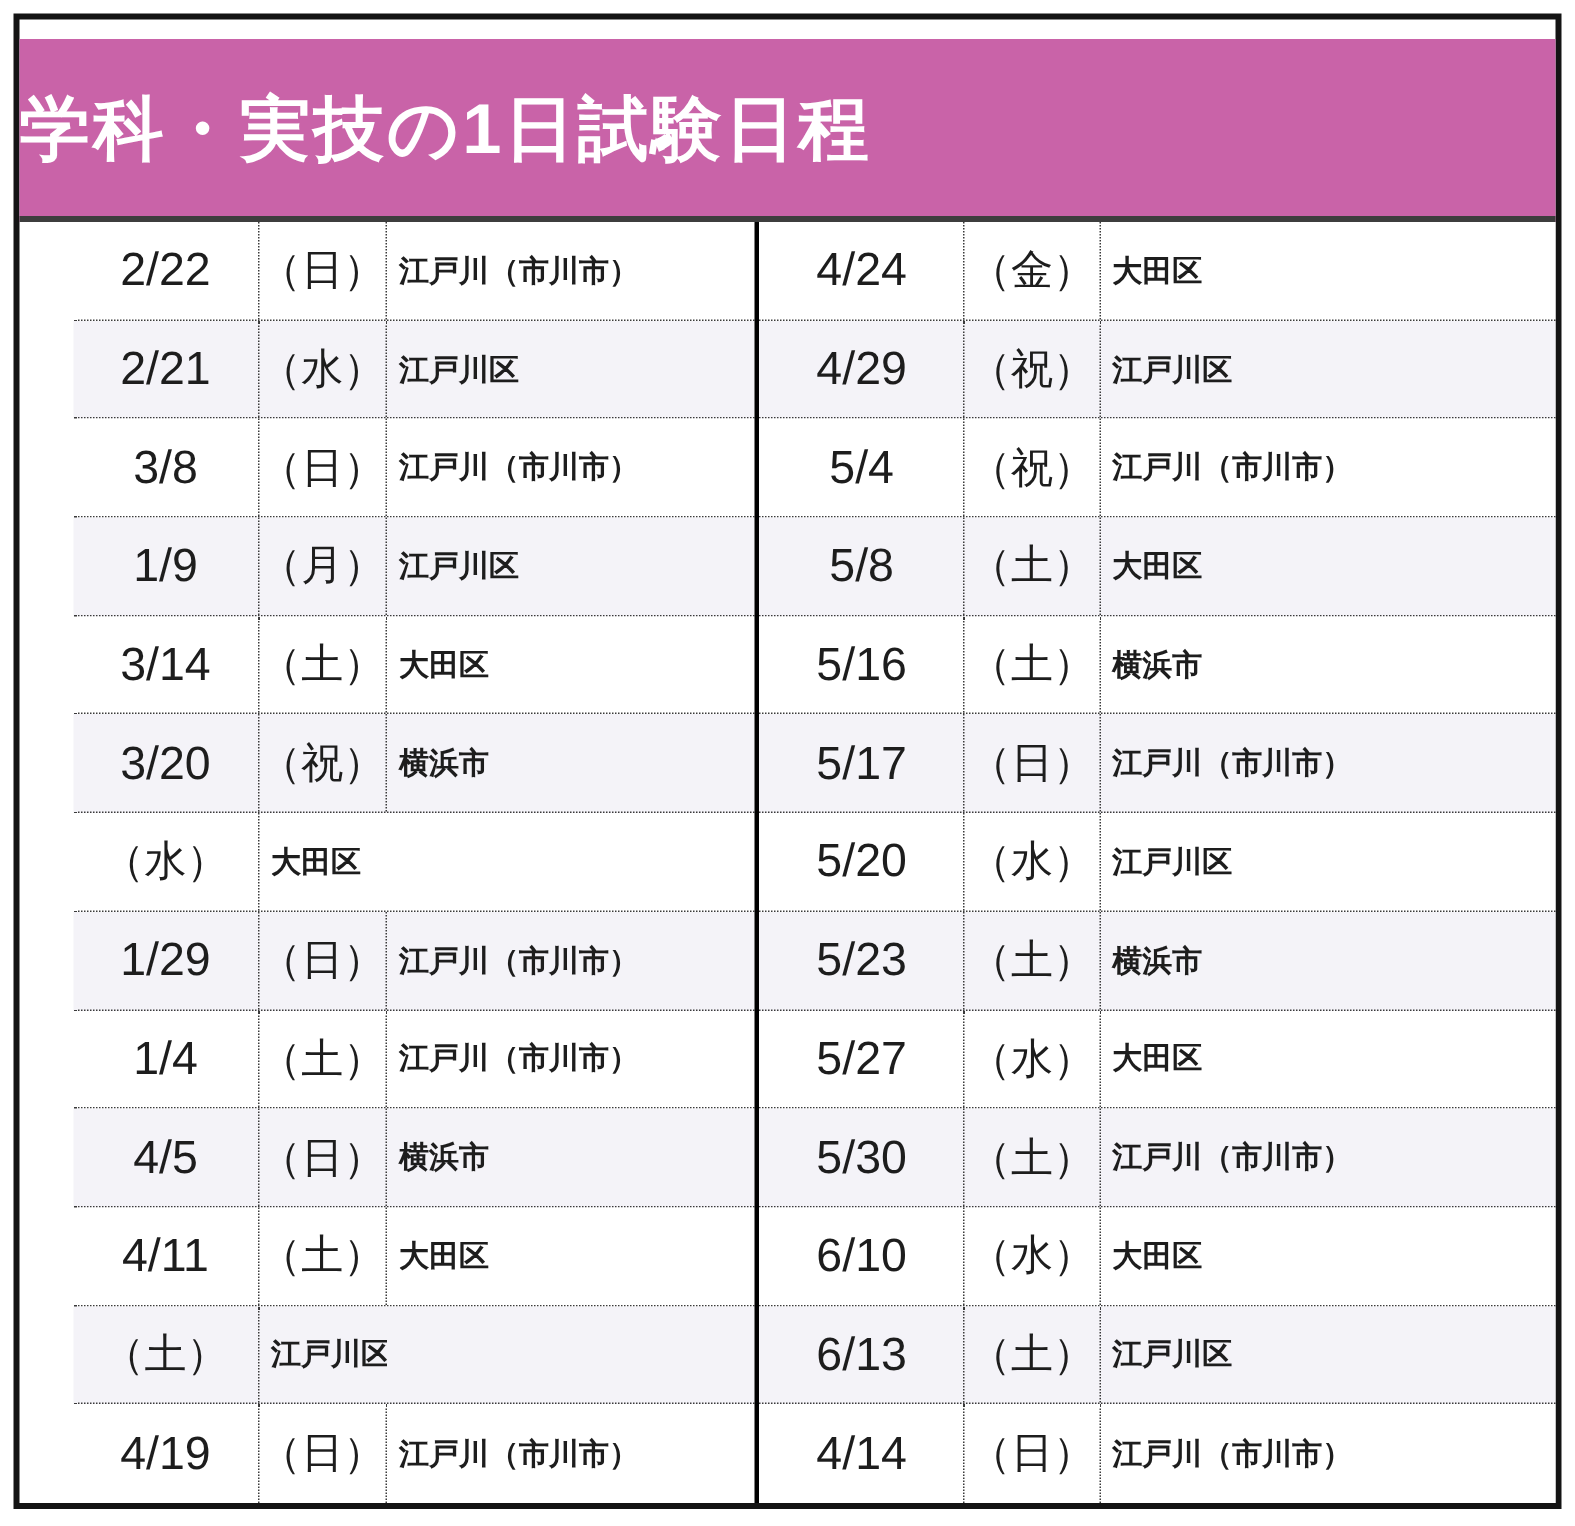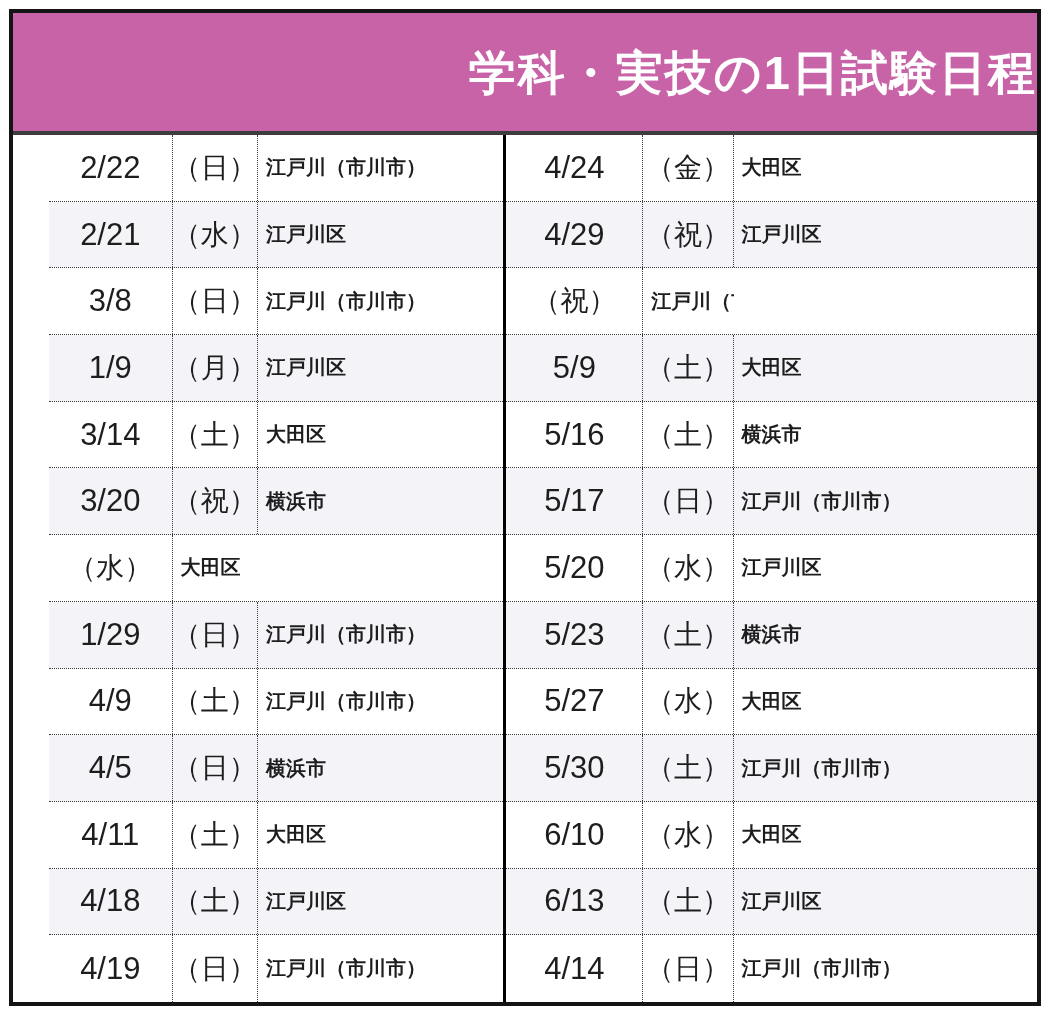--- a/index.html
+++ b/index.html
@@ -23,21 +23,21 @@
     width:1032px;height:997px;
     box-sizing:border-box;
     border:4px solid var(--outer-border);
     display:flex;flex-direction:column;
     background:var(--row-bg);
   }
   .header{
     height:118px;flex:0 0 118px;
     background:var(--header-bg);
     border-bottom:4px solid var(--header-divider);
-    display:flex;align-items:center;justify-content:flex-end;
+    display:flex;align-items:center;justify-content:flex-start;margin-top:13px;
   }
   .title{
     color:var(--header-text);
     font-size:47px;font-weight:700;letter-spacing:2px;
     line-height:1;white-space:nowrap;
   }
   .table{flex:1;display:flex;min-height:0;}
   .half{
     display:grid;
     grid-template-rows:repeat(13,1fr);
@@ -100,36 +100,35 @@
         <div class="row">
           <div class="cell c-day">（水）</div>
           <div class="cell c-location">大田区</div>
         </div>
         <div class="row">
           <div class="cell c-date">1/29</div>
           <div class="cell c-day">（日）</div>
           <div class="cell c-location">江戸川（市川市）</div>
         </div>
         <div class="row">
-          <div class="cell c-date">4/9</div>
+          <div class="cell c-date">1/4</div>
           <div class="cell c-day">（土）</div>
           <div class="cell c-location">江戸川（市川市）</div>
         </div>
         <div class="row">
           <div class="cell c-date">4/5</div>
           <div class="cell c-day">（日）</div>
           <div class="cell c-location">横浜市</div>
         </div>
         <div class="row">
           <div class="cell c-date">4/11</div>
           <div class="cell c-day">（土）</div>
           <div class="cell c-location">大田区</div>
         </div>
         <div class="row">
-          <div class="cell c-date">4/18</div>
           <div class="cell c-day">（土）</div>
           <div class="cell c-location">江戸川区</div>
         </div>
         <div class="row">
           <div class="cell c-date">4/19</div>
           <div class="cell c-day">（日）</div>
           <div class="cell c-location">江戸川（市川市）</div>
         </div>
       </div>
     <div class="half half-right" id="right-rows">
@@ -137,25 +136,26 @@
           <div class="cell c-date">4/24</div>
           <div class="cell c-day">（金）</div>
           <div class="cell c-location">大田区</div>
         </div>
         <div class="row">
           <div class="cell c-date">4/29</div>
           <div class="cell c-day">（祝）</div>
           <div class="cell c-location">江戸川区</div>
         </div>
         <div class="row">
+          <div class="cell c-date">5/4</div>
           <div class="cell c-day">（祝）</div>
           <div class="cell c-location">江戸川（市川市）</div>
         </div>
         <div class="row">
-          <div class="cell c-date">5/9</div>
+          <div class="cell c-date">5/8</div>
           <div class="cell c-day">（土）</div>
           <div class="cell c-location">大田区</div>
         </div>
         <div class="row">
           <div class="cell c-date">5/16</div>
           <div class="cell c-day">（土）</div>
           <div class="cell c-location">横浜市</div>
         </div>
         <div class="row">
           <div class="cell c-date">5/17</div>

